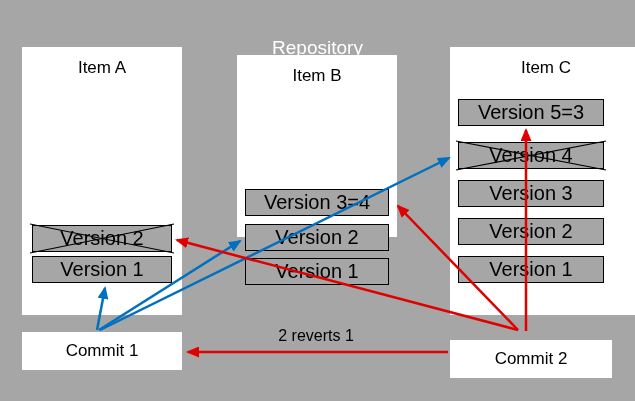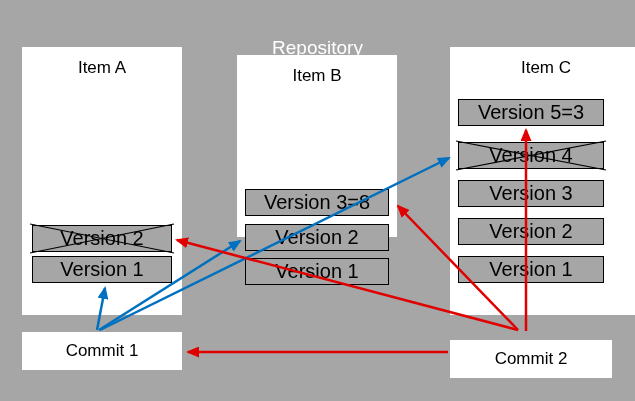--- a/index.html
+++ b/index.html
@@ -76,37 +76,38 @@
   <div class="repo-title">Repository</div>
 
   <div class="item-box" style="left:22px; top:47px; width:160px; height:268px;">
     <div class="item-title">Item A</div>
     <div class="version" style="left:10px; top:178px; width:140px; height:27px;">Version 2</div>
     <div class="version" style="left:10px; top:209px; width:140px; height:27px;">Version 1</div>
   </div>
 
   <div class="item-box" style="left:237px; top:55px; width:160px; height:182px;">
     <div class="item-title">Item B</div>
-    <div class="version" style="left:8px; top:134px; width:144px; height:27px;">Version 3=8</div>
+    <div class="version" style="left:8px; top:134px; width:144px; height:27px;">Version 3=4</div>
     <div class="version" style="left:8px; top:169px; width:144px; height:27px;">Version 2</div>
     <div class="version" style="left:8px; top:203px; width:144px; height:27px;">Version 1</div>
   </div>
 
   <div class="item-box" style="left:450px; top:47px; width:192px; height:268px;">
     <div class="item-title">Item C</div>
     <div class="version" style="left:8px; top:52px; width:146px; height:27px;">Version 5=3</div>
     <div class="version" style="left:8px; top:95px; width:146px; height:27px;">Version 4</div>
     <div class="version" style="left:8px; top:133px; width:146px; height:27px;">Version 3</div>
     <div class="version" style="left:8px; top:171px; width:146px; height:27px;">Version 2</div>
     <div class="version" style="left:8px; top:209px; width:146px; height:27px;">Version 1</div>
   </div>
 
   <div class="commit-box" style="left:22px; top:332px; width:160px; height:38px;">Commit 1</div>
   <div class="commit-box" style="left:450px; top:340px; width:162px; height:38px;">Commit 2</div>
 
+  <div class="revert-label">2 reverts 1</div>
 
   <svg class="overlay" viewBox="0 0 635 401">
     <defs>
       <marker id="arrow-blue" markerUnits="userSpaceOnUse" markerWidth="13" markerHeight="11" refX="11" refY="5.5" orient="auto">
         <path d="M0,0 L13,5.5 L0,11 Z" class="head-blue"></path>
       </marker>
       <marker id="arrow-red" markerUnits="userSpaceOnUse" markerWidth="13" markerHeight="11" refX="11" refY="5.5" orient="auto">
         <path d="M0,0 L13,5.5 L0,11 Z" class="head-red"></path>
       </marker>
     </defs>

